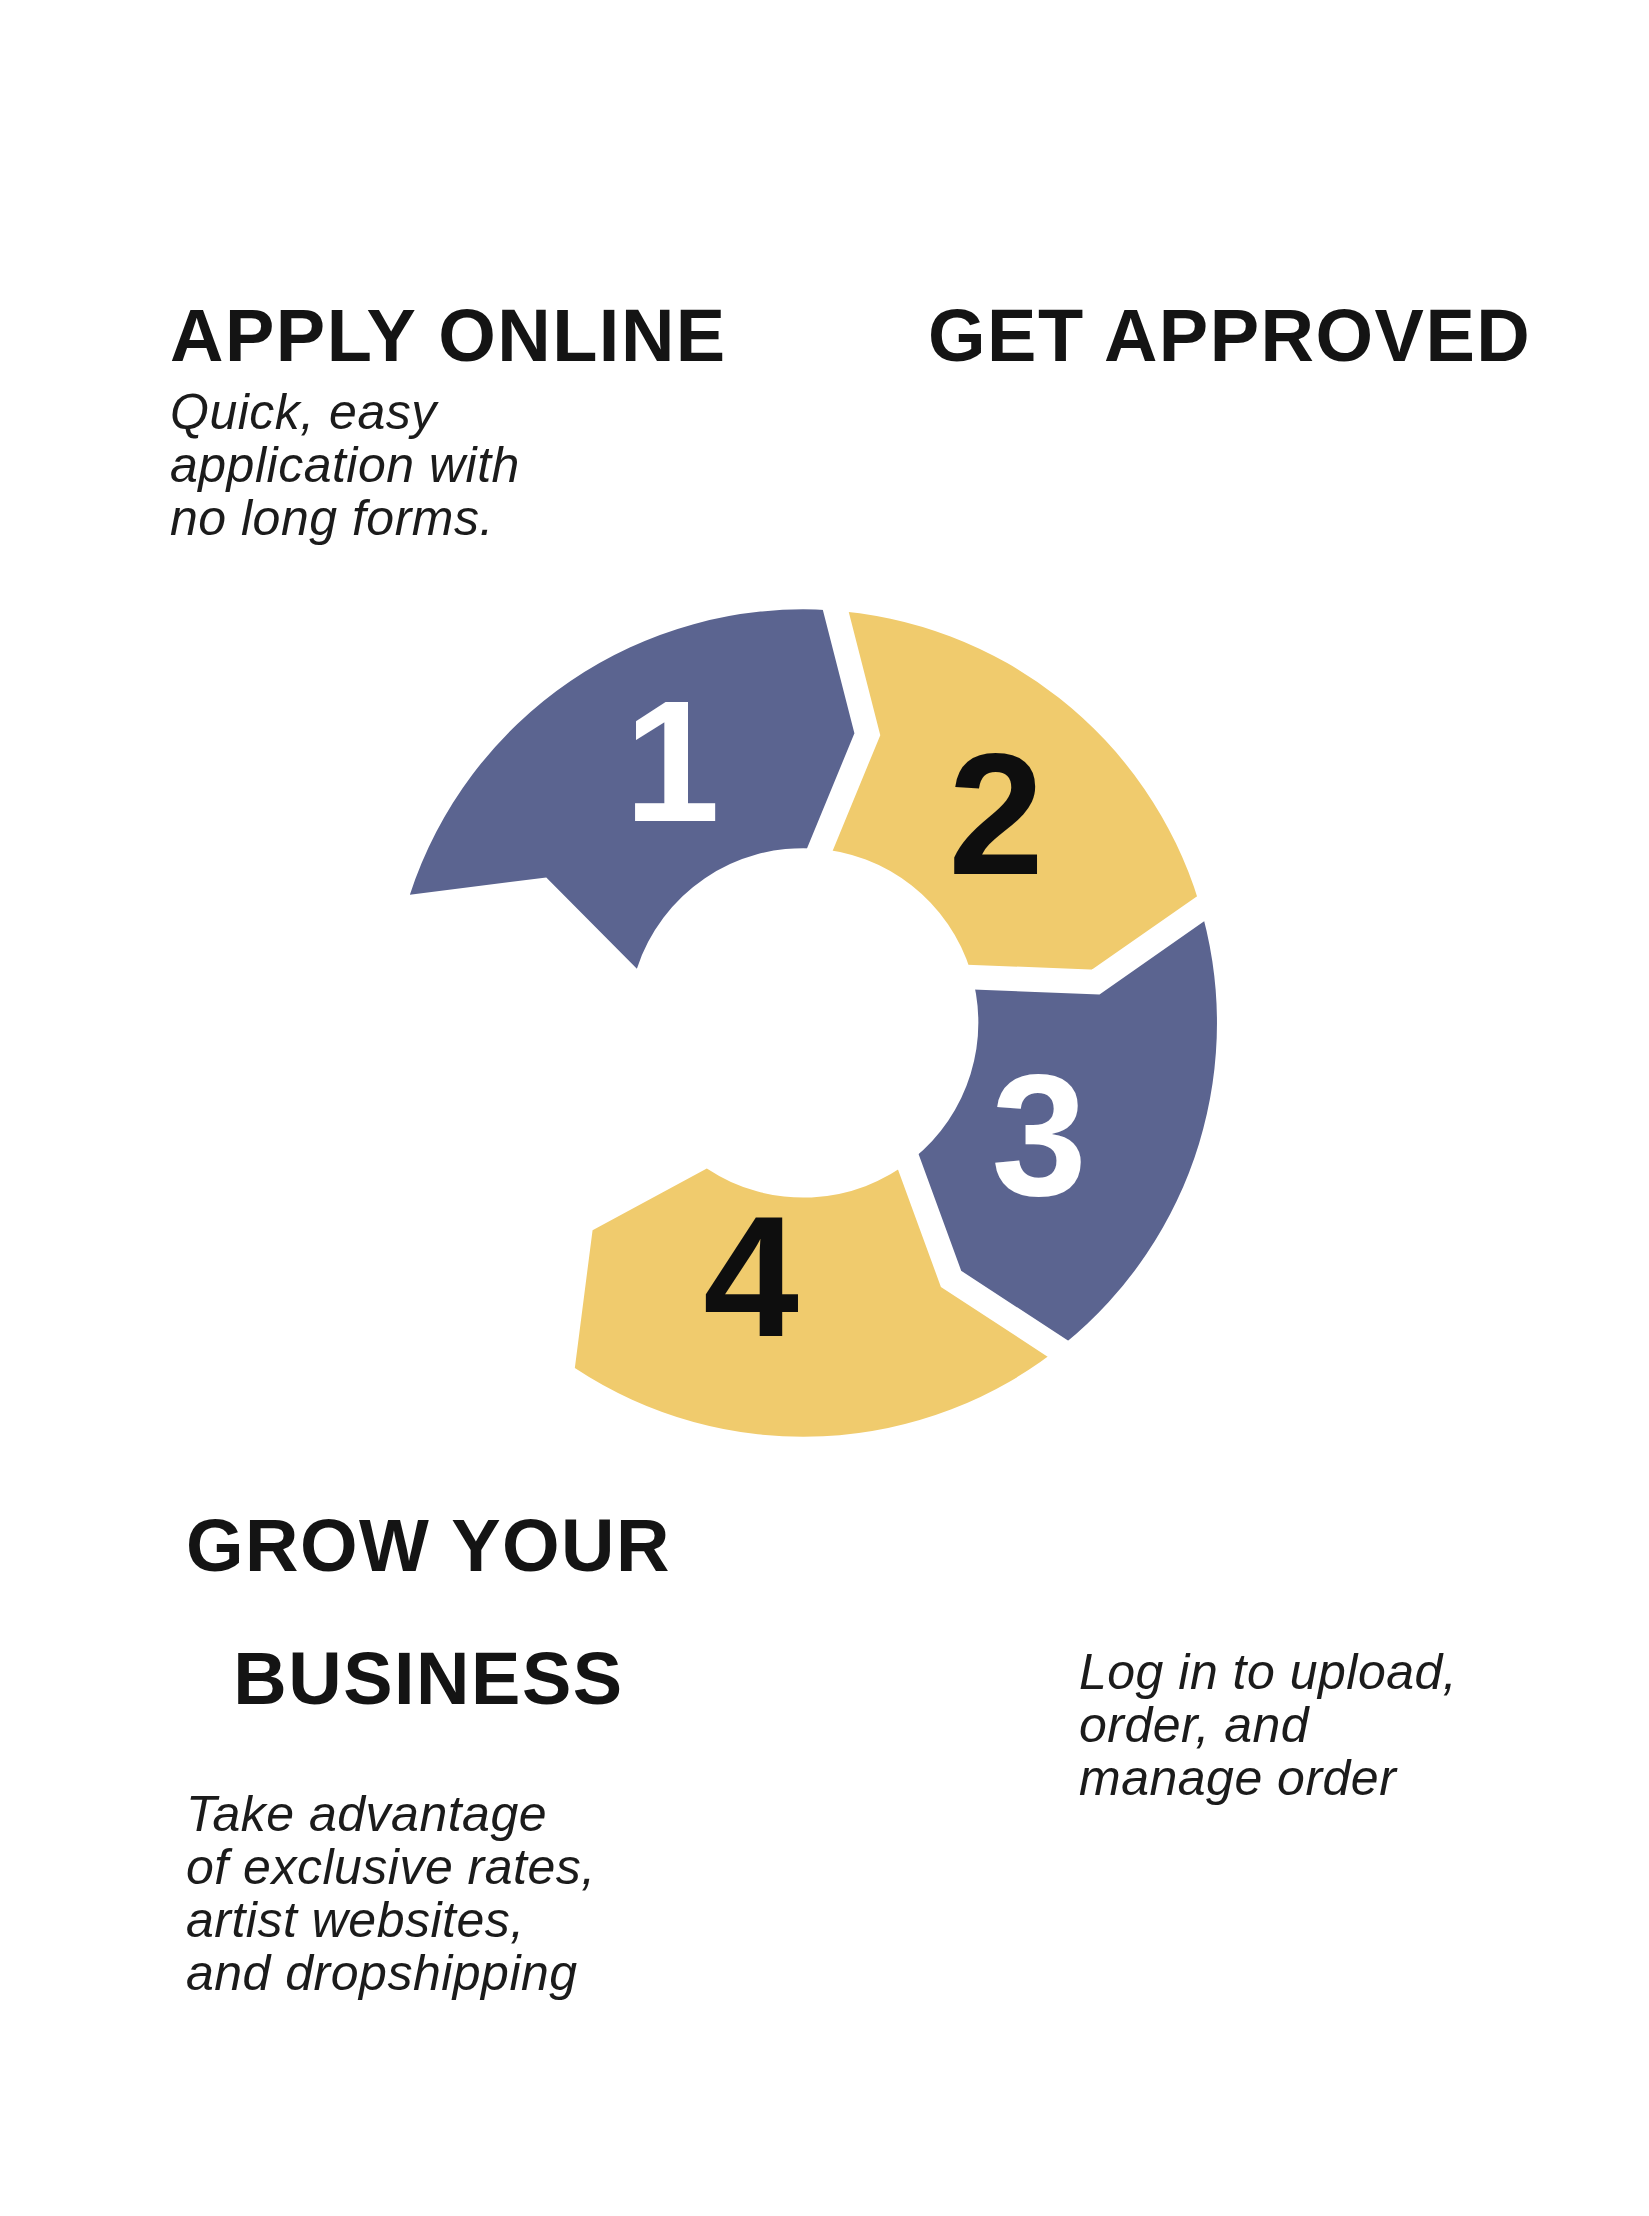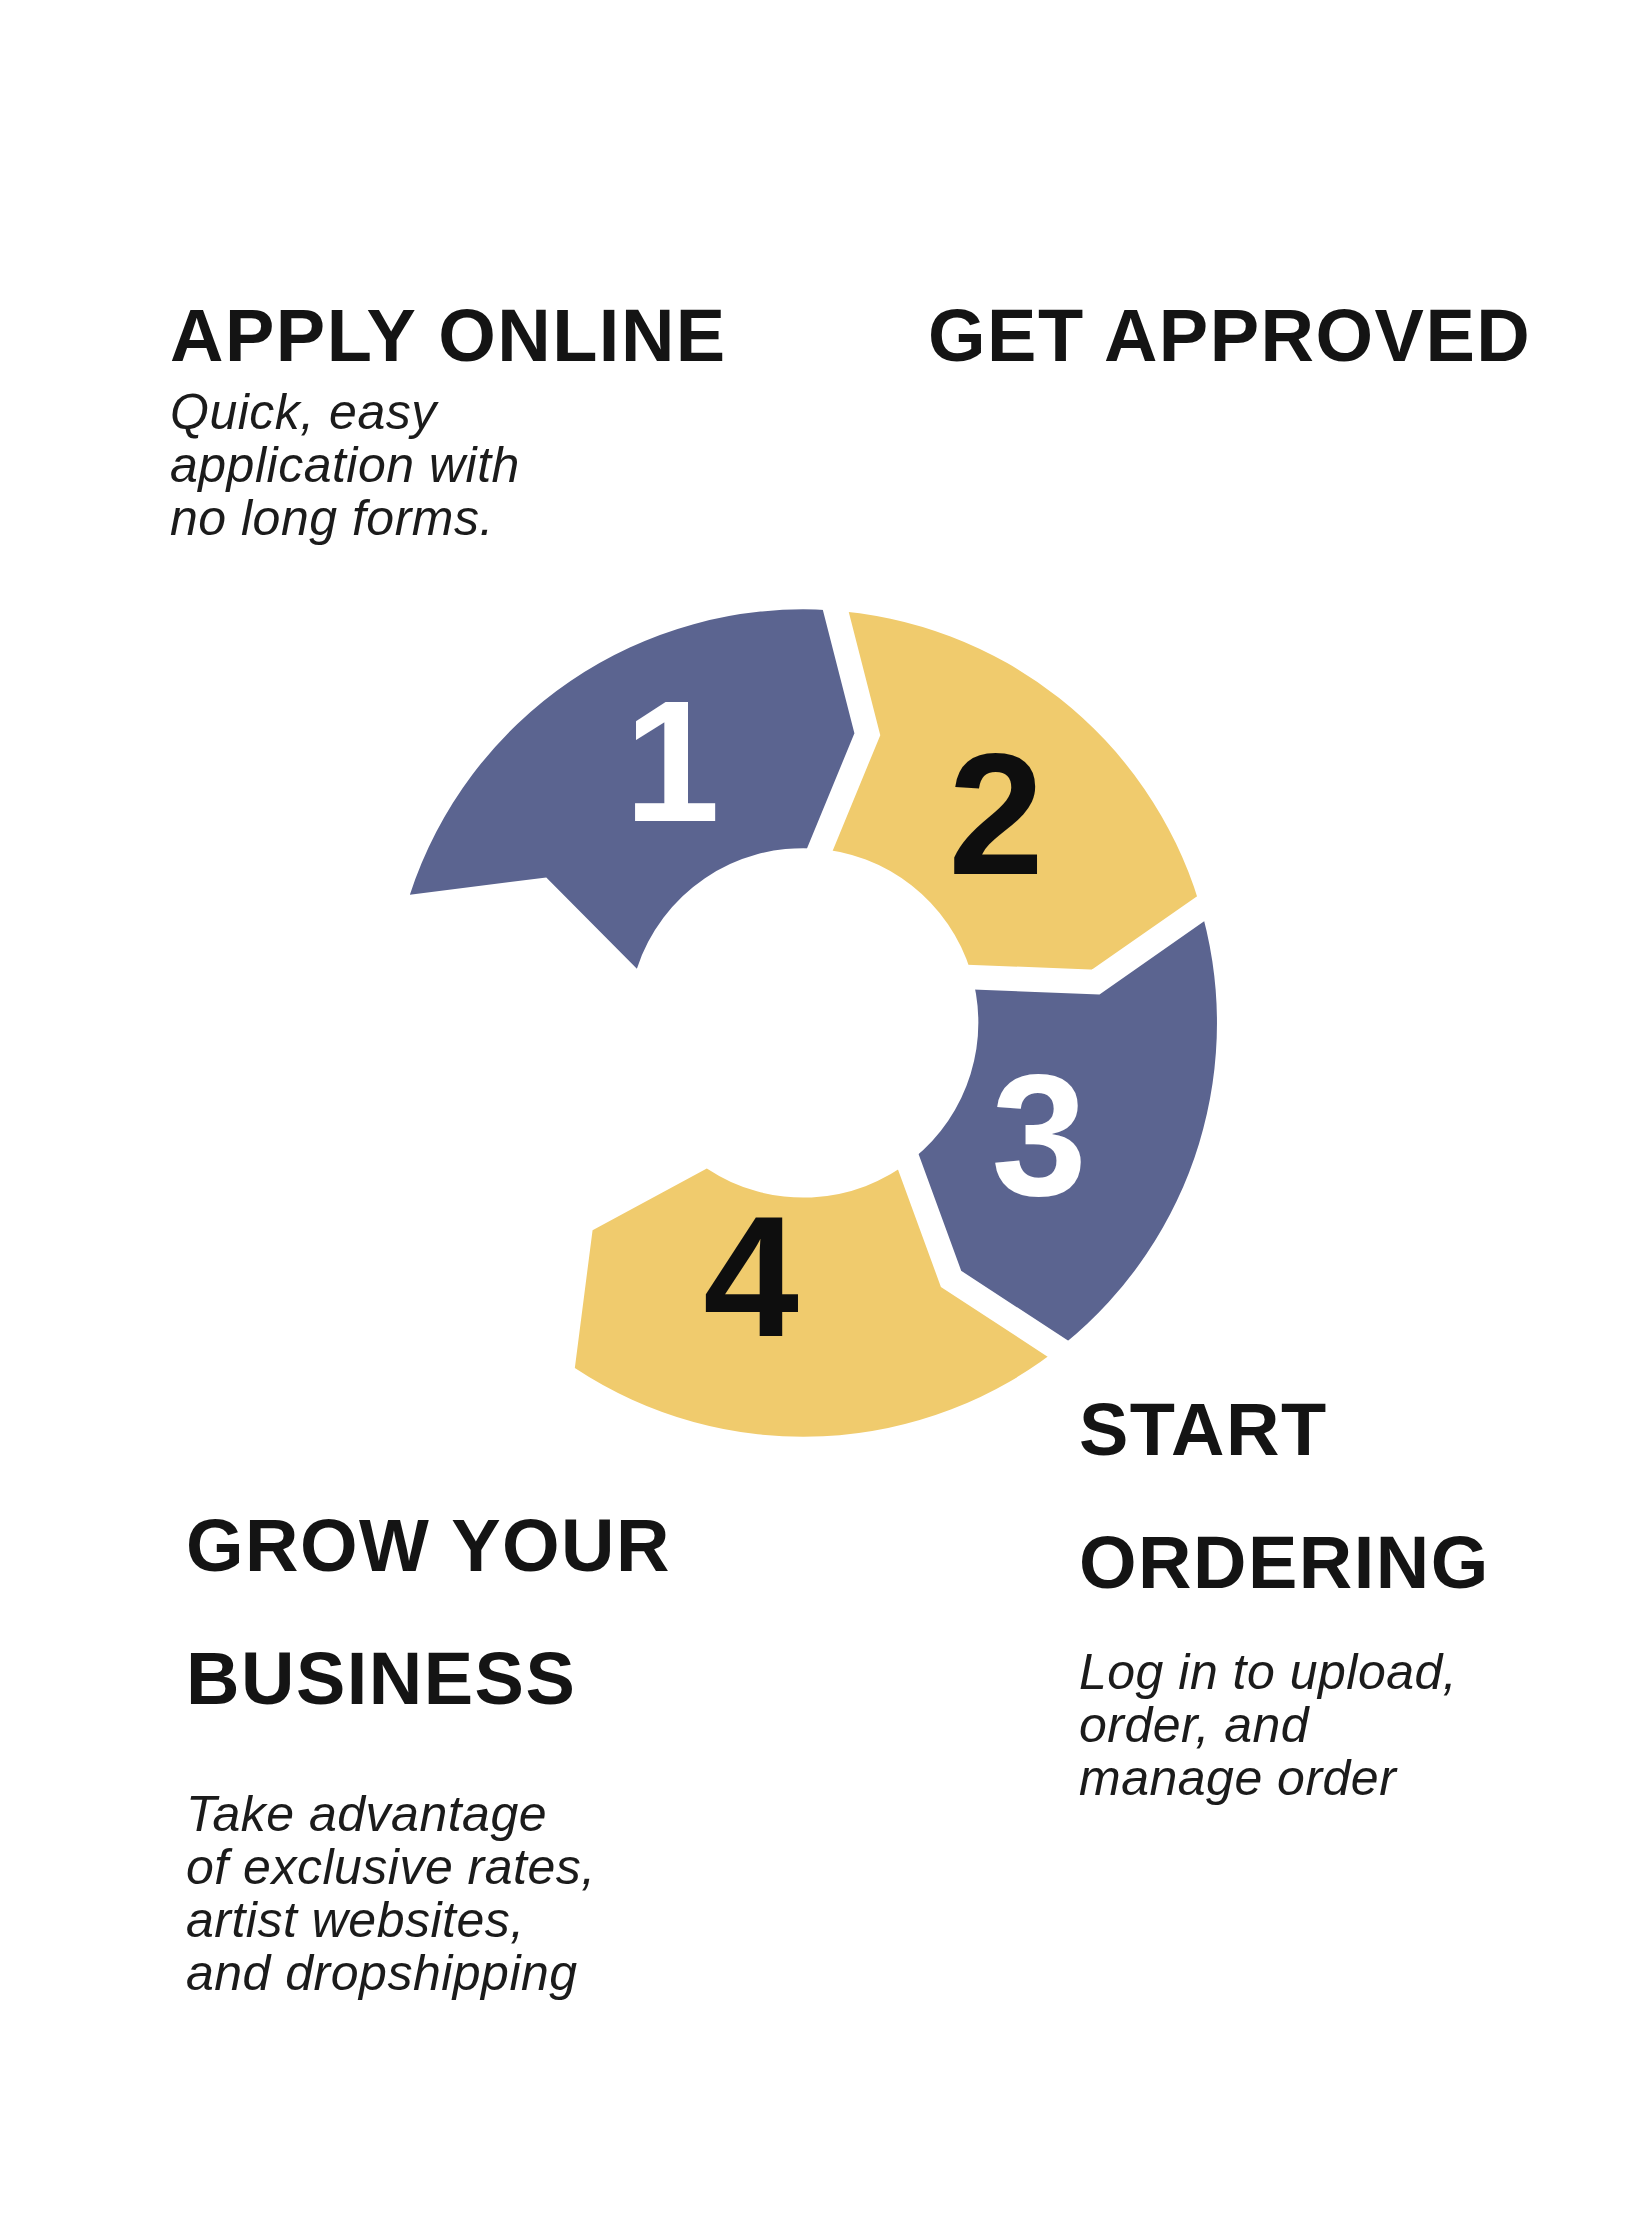--- a/index.html
+++ b/index.html
@@ -28,20 +28,21 @@
   }
   .block{ position:absolute; }
   .block h2{
     margin:0;
     font-weight:700;
     font-size:74px;
     line-height:1.8;
     letter-spacing:1.5px;
     color:#141414;
     white-space:pre-line;
+    text-align:center;
   }
   .block p{
     margin:0;
     font-style:italic;
     font-weight:400;
     font-size:50px;
     line-height:1.06;
     letter-spacing:0.5px;
     color:#1b1b1b;
     white-space:pre-line;
@@ -90,24 +91,20 @@
   <section class="block p1-pos">
     <p>Quick, easy
 application with
 no long forms.</p>
   </section>
 
   <section class="block h2-pos">
     <h2>GET APPROVED</h2>
   </section>
 
-  <section class="block h3-pos">
-    <h2>START
-ORDERING</h2>
-  </section>
   <section class="block p3-pos">
     <p>Log in to upload,
 order, and
 manage order</p>
   </section>
 
   <section class="block h4-pos">
     <h2>GROW YOUR
 BUSINESS</h2>
   </section>

